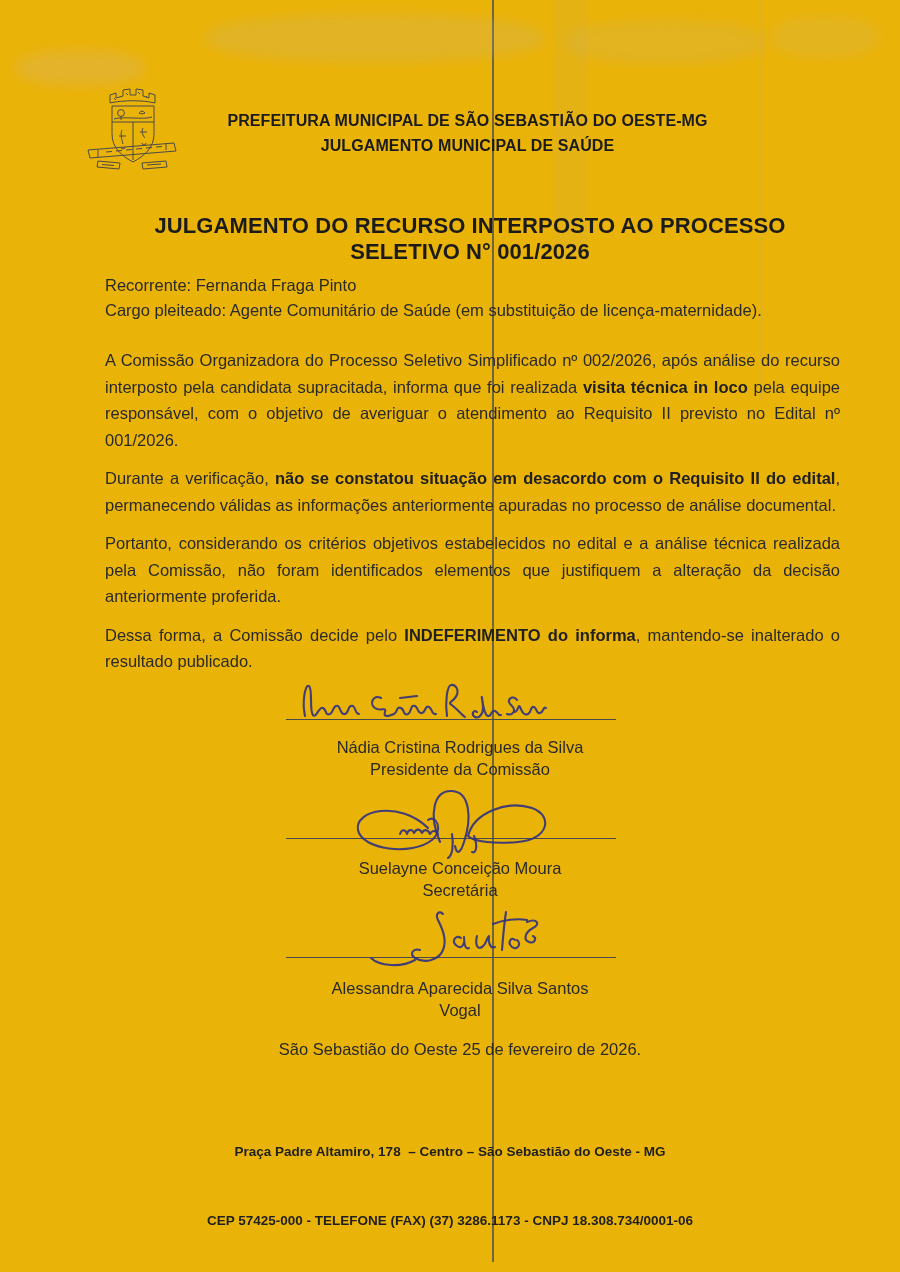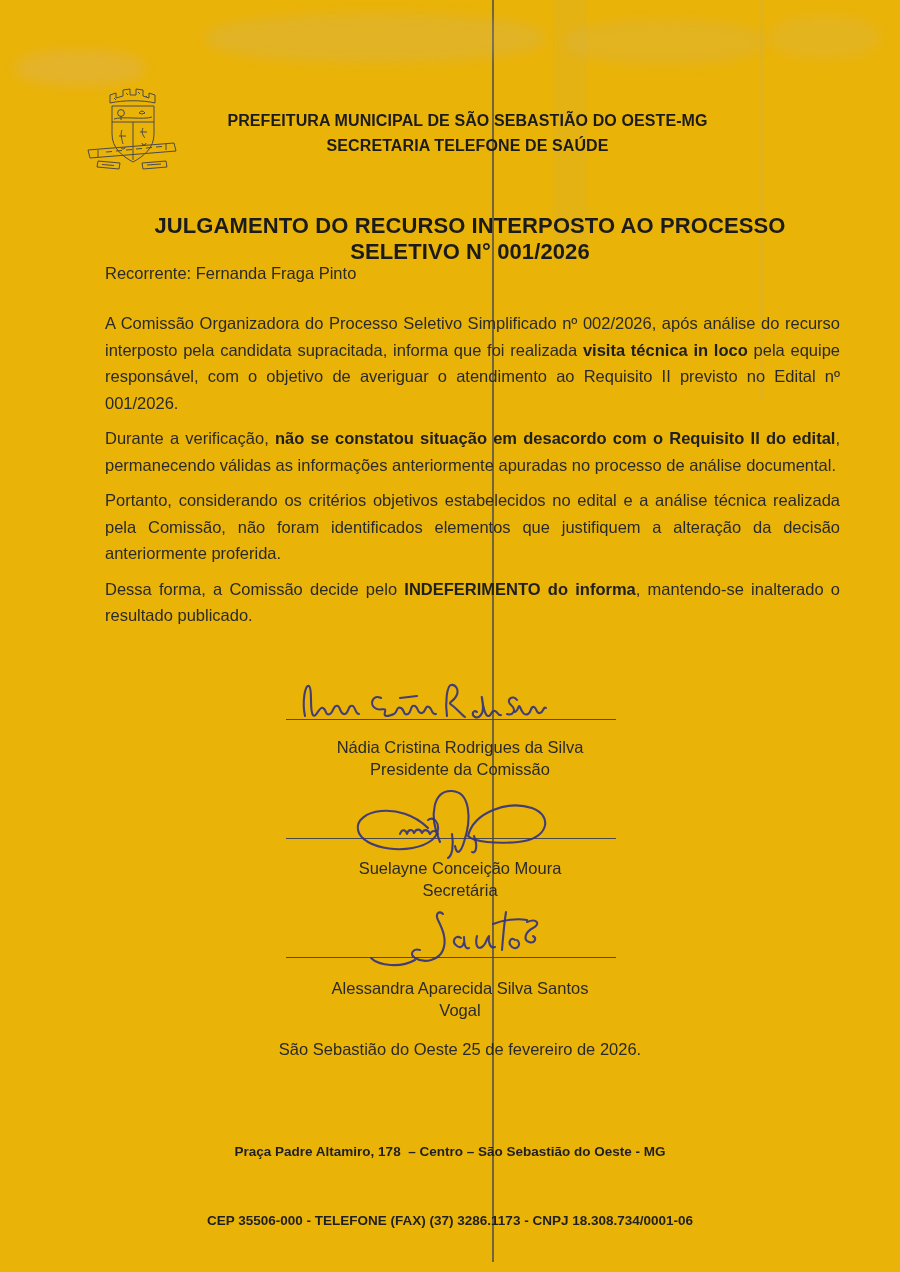--- a/index.html
+++ b/index.html
@@ -38,21 +38,21 @@
     position:absolute;left:100px;top:213px;width:740px;
     text-align:center;font-weight:bold;font-size:22px;color:#1b1b1b;
     letter-spacing:.1px;
   }
 
   
   .doc-body{
     position:absolute;left:105px;top:261px;width:735px;
     font-size:16.5px;line-height:26.5px;color:#2a2a2a;
   }
-  .doc-body p{margin:0 0 9px 0;text-align:justify;}
+  .doc-body p{margin:12px 0 9px 0;text-align:justify;}
   .doc-body p.meta{line-height:25px;margin-bottom:24px;text-align:left;}
   .doc-body b{color:#202020;}
 
   
   .sig-ink{position:absolute;z-index:3;}
   .ink path{fill:none;stroke:#33337f;stroke-width:2.1;stroke-linecap:round;stroke-linejoin:round;opacity:.92;}
   .sig-line{position:absolute;left:286px;width:330px;height:0;border-top:1.5px solid #4a4a4a;z-index:2;}
   .centered{position:absolute;left:10px;width:900px;text-align:center;font-size:16.5px;color:#2a2a2a;line-height:22px;}
 
   
@@ -92,28 +92,29 @@
     <path d="M57 42 C55 46 57 50 59 52 M54 46 L61 46 M56 57 a2 2 0 1 0 4 0"></path>
 
     <path d="M2 64 L88 57 L90 65 L4 72 Z M12 64 L12 71 M80 58 L80 64"></path>
     <path d="M20 66 L26 65.5 M30 65 L36 64.5 M40 64 L46 63.5 M50 63 L56 62.5 M60 62 L66 61.5 M70 61 L76 60.5"></path>
     <path d="M12 75 L34 77 L33 83 L11 81 Z M56 77 L80 75 L81 81 L57 83 Z"></path>
     <path d="M16 78.5 L28 79.5 M61 79 L75 78"></path>
   </svg>
 
   <div class="org">
     <div>PREFEITURA MUNICIPAL DE SÃO SEBASTIÃO DO OESTE-MG</div>
-    <div>SECRETARIA TELEFONE DE SAÚDE</div>
+    <div>JULGAMENTO MUNICIPAL DE SAÚDE</div>
   </div>
 
   <div class="doc-title">JULGAMENTO DO RECURSO INTERPOSTO AO PROCESSO SELETIVO N° 001/2026</div>
 
   <div class="doc-body">
     <p class="meta">
       <span>Recorrente: Fernanda Fraga Pinto</span><br>
+      <span>Cargo pleiteado: Agente Comunitário de Saúde (em substituição de licença-maternidade).</span>
     </p>
     <p><span>A Comissão Organizadora do Processo Seletivo Simplificado nº 002/2026, após análise do recurso interposto pela candidata supracitada, informa que foi realizada </span><b>visita técnica in loco</b><span> pela equipe responsável, com o objetivo de averiguar o atendimento ao Requisito II previsto no Edital nº 001/2026.</span></p>
     <p><span>Durante a verificação, </span><b>não se constatou situação em desacordo com o Requisito II do edital</b><span>, permanecendo válidas as informações anteriormente apuradas no processo de análise documental.</span></p>
     <p><span>Portanto, considerando os critérios objetivos estabelecidos no edital e a análise técnica realizada pela Comissão, não foram identificados elementos que justifiquem a alteração da decisão anteriormente proferida.</span><b></b><span></span></p>
     <p><span>Dessa forma, a Comissão decide pelo </span><b>INDEFERIMENTO do informa</b><span>, mantendo-se inalterado o resultado publicado.</span></p>
   </div>
 
   <svg class="sig-ink ink" style="left:295px;top:676px;width:255px;height:45px;" viewBox="0 0 255 45">
     <path d="M10 40 C7 26 10 8 14 10 C18 13 14 34 18 39 C21 43 24 30 28 32 C32 34 30 40 35 38 C39 36 38 28 43 30 C46 32 45 39 50 38 C54 37 53 28 58 30 C61 32 60 38 64 38"></path>
     <path d="M86 22 C78 18 74 28 80 32 C85 36 92 30 90 36 C88 42 94 40 99 38 C103 36 101 30 106 32 C110 34 108 40 113 38 C117 36 115 28 120 30 C124 32 122 38 127 37 C131 36 130 29 134 31 C138 33 136 39 141 38"></path>
@@ -150,16 +151,16 @@
     <path d="M162 14 C172 10 176 16 168 20 C160 24 158 32 164 34 C170 36 172 30 168 28"></path>
   </svg>
   <div class="sig-line" style="top:957px;"></div>
   <div class="centered" style="top:977px;">Alessandra Aparecida Silva Santos</div>
   <div class="centered" style="top:999px;">Vogal</div>
 
   <div class="date-line">São Sebastião do Oeste 25 de fevereiro de 2026.</div>
 
   <div class="doc-footer">
     <div>Praça Padre Altamiro, 178  – Centro – São Sebastião do Oeste - MG</div>
-    <div>CEP 35506-000 - TELEFONE (FAX) (37) 3286.1173 - CNPJ 18.308.734/0001-06</div>
+    <div>CEP 57425-000 - TELEFONE (FAX) (37) 3286.1173 - CNPJ 18.308.734/0001-06</div>
   </div>
 
 </div>
 
 </body></html>

